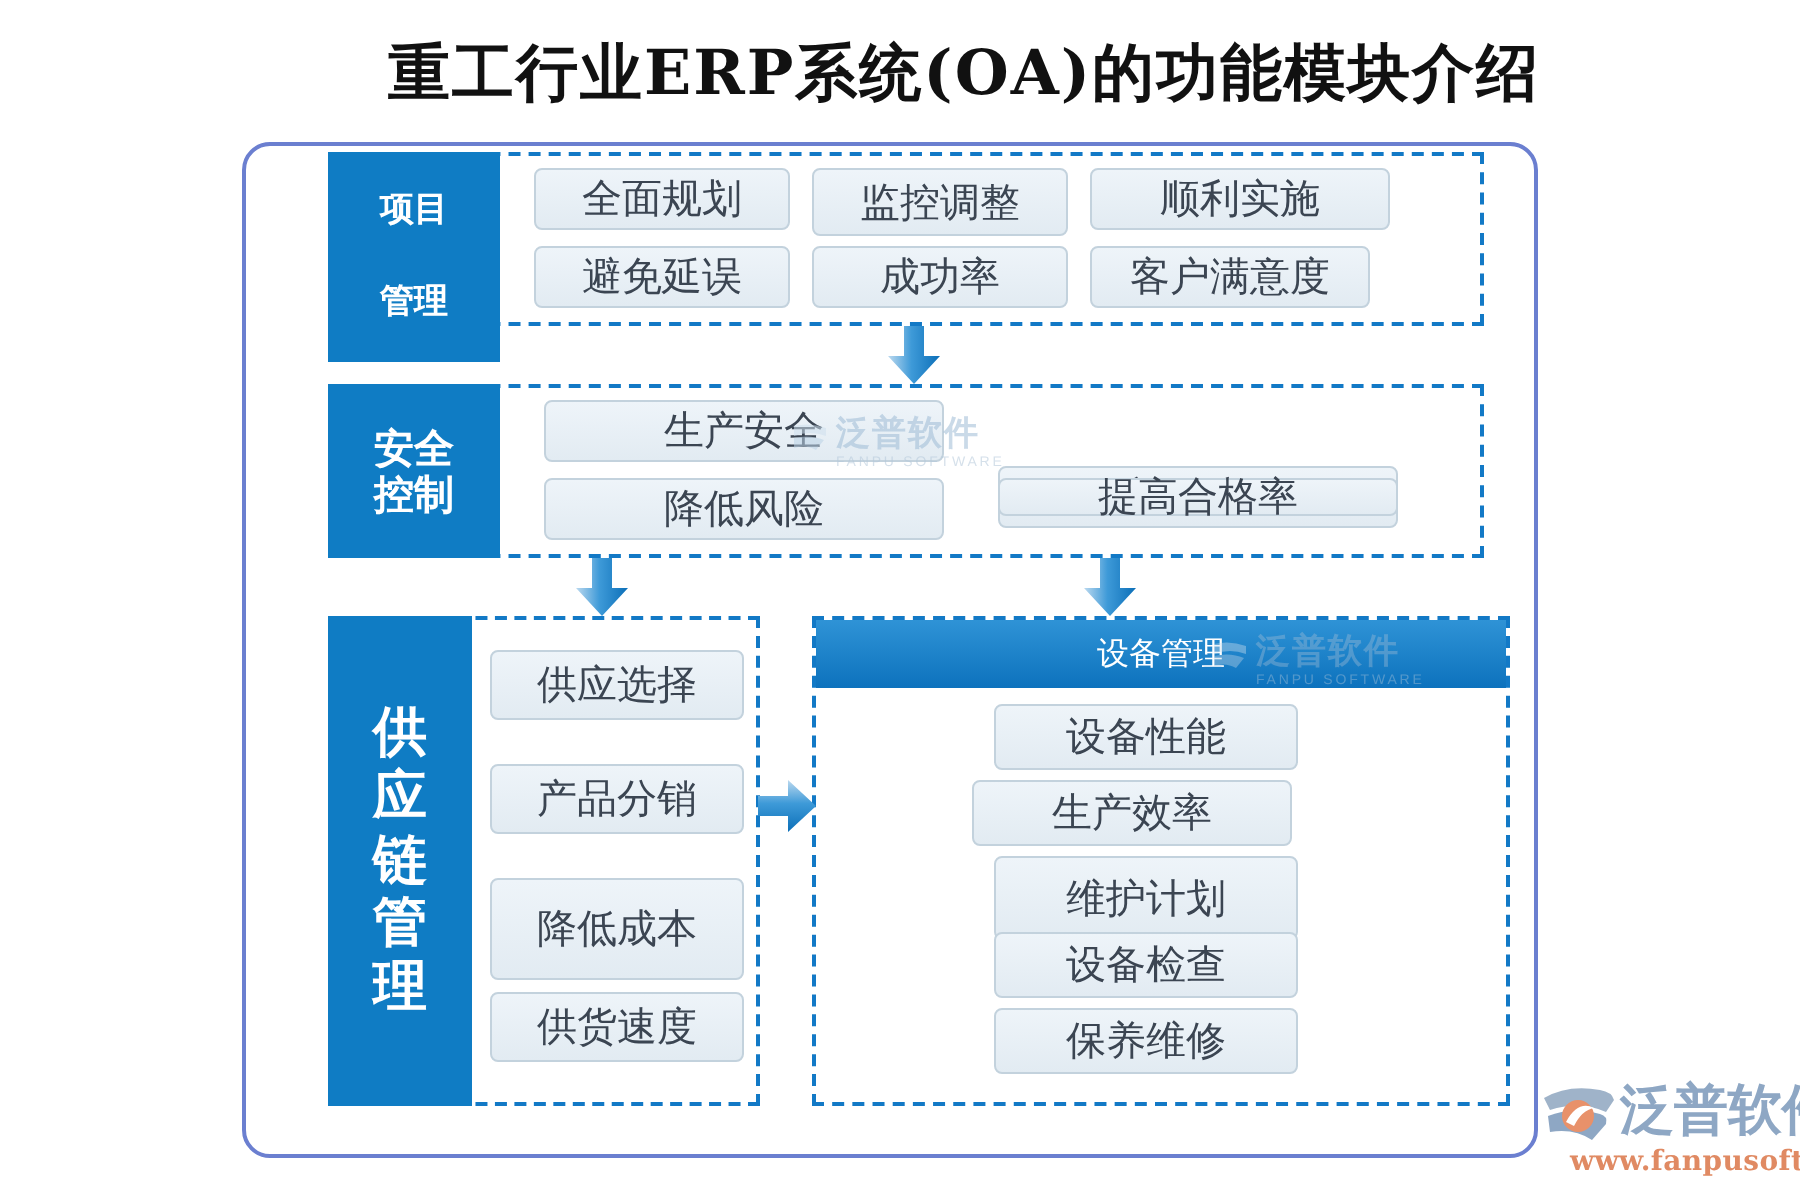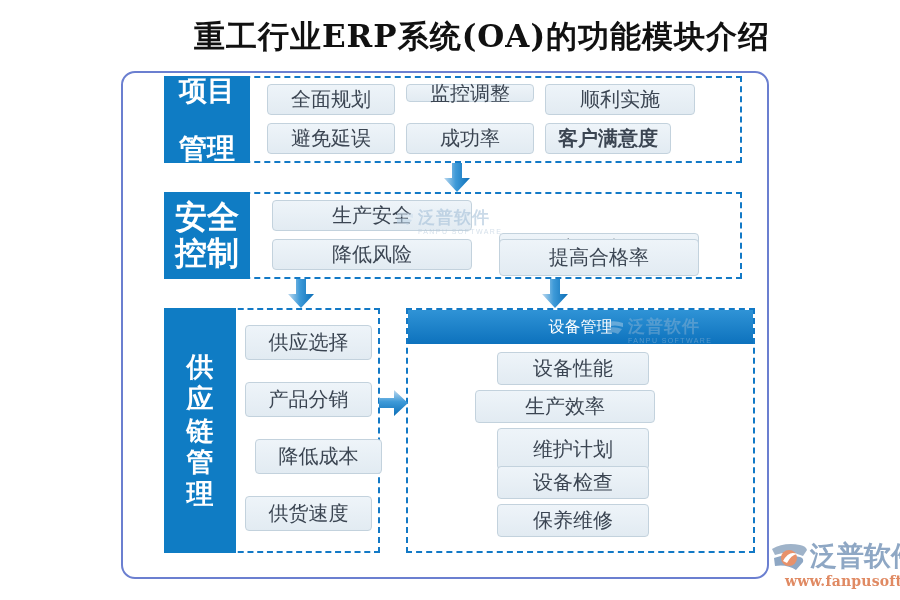--- a/index.html
+++ b/index.html
@@ -173,56 +173,56 @@
 </style>
 </head>
 <body>
 
 <div id="page-title">重工行业ERP系统(OA)的功能模块介绍</div>
 
 <div id="outer-frame"></div>
 
 <div class="section-box" style="left:184px; top:76px; width:558px; height:87px;"></div>
 
-<div class="side-label" style="left:164px; top:76px; width:86px; height:87px; font-size:28px;gap:27px;">
+<div class="side-label" style="left:164px; top:76px; width:86px; height:105px; font-size:17px;gap:27px;">
   <span>项目</span>
   <span>管理</span>
 </div>
 
 <div class="chip" style="left:267px; top:84px; width:128px; height:31px;">全面规划</div>
-<div class="chip" style="left:406px; top:84px; width:128px; height:18px;">监控调整</div>
+<div class="chip" style="left:406px; top:84px; width:128px; height:34px;">监控调整</div>
 <div class="chip" style="left:545px; top:84px; width:150px; height:31px;">顺利实施</div>
 <div class="chip" style="left:267px; top:123px; width:128px; height:31px;">避免延误</div>
 <div class="chip" style="left:406px; top:123px; width:128px; height:31px;text-align:center;">成功率</div>
-<div class="chip" style="left:545px; top:123px; width:126px; height:31px;font-weight:bold;">客户满意度</div>
+<div class="chip" style="left:545px; top:123px; width:140px; height:31px;">客户满意度</div>
 
 <div class="arrow-down" style="left:443px; top:163px; width:28px; height:30px;">
   <svg width="28" height="30" viewBox="0 0 28 30">
     <defs>
       <linearGradient id="gd1" x1="0" y1="0" x2="1" y2="0">
         <stop offset="0%" stop-color="#bcd9ef"></stop>
         <stop offset="45%" stop-color="#3e9ad8"></stop>
         <stop offset="100%" stop-color="#0c6fb8"></stop>
       </linearGradient>
     </defs>
     <polygon points="9,0 19,0 19,15 27,15 14,29 1,15 9,15" fill="url(#gd1)"></polygon>
   </svg>
 </div>
 
 <div class="section-box" style="left:184px; top:192px; width:558px; height:87px;"></div>
 
-<div class="side-label" style="left:164px; top:192px; width:86px; height:87px; font-size:32px;">
+<div class="side-label" style="left:164px; top:192px; width:86px; height:87px; font-size:20px;">
   <span>安全</span>
   <span>控制</span>
 </div>
 
 <div class="chip" style="left:272px; top:200px; width:200px; height:31px;">生产安全</div>
 <div class="chip" style="left:499px; top:200px; width:200px; height:31px;margin-top:33px;">产品质量</div>
 <div class="chip" style="left:272px; top:239px; width:200px; height:31px;">降低风险</div>
-<div class="chip" style="left:499px; top:239px; width:200px; height:37px;">提高合格率</div>
+<div class="chip" style="left:499px; top:239px; width:200px; height:19px;">提高合格率</div>
 
 <div class="watermark" style="left:418px; top:209px;">
   <div class="wm-mark">
     <svg width="19" height="17" viewBox="0 0 19 17">
       <path d="M1 3 Q9 1 17 4 L17 8 Q9 5 1 8 Z" fill="#cfe0ee"></path>
       <path d="M1 9 Q9 7 16 10 L12 15 Q7 12 1 14 Z" fill="#bcd3e6"></path>
     </svg>
   </div>
   <div class="wm-text">泛普软件</div>
   <div class="wm-sub">FANPU SOFTWARE</div>
@@ -259,21 +259,21 @@
 <div class="side-label" style="left:164px; top:308px; width:72px; height:245px; font-size:27px; line-height:1.18;">
   <span>供</span>
   <span>应</span>
   <span>链</span>
   <span>管</span>
   <span>理</span>
 </div>
 
 <div class="chip" style="left:245px; top:325px; width:127px; height:35px;">供应选择</div>
 <div class="chip" style="left:245px; top:382px; width:127px; height:35px;">产品分销</div>
-<div class="chip" style="left:255px; top:439px; width:127px; height:35px;">降低成本</div>
+<div class="chip" style="left:245px; top:439px; width:127px; height:51px;">降低成本</div>
 <div class="chip" style="left:245px; top:496px; width:127px; height:35px;">供货速度</div>
 
 <div class="arrow-right" style="left:379px; top:389px; width:30px; height:28px;">
   <svg width="30" height="28" viewBox="0 0 30 28">
     <defs>
       <linearGradient id="gr1" x1="0" y1="0" x2="0" y2="1">
         <stop offset="0%" stop-color="#bcd9ef"></stop>
         <stop offset="45%" stop-color="#3e9ad8"></stop>
         <stop offset="100%" stop-color="#0c6fb8"></stop>
       </linearGradient>
@@ -291,21 +291,21 @@
     <svg width="19" height="17" viewBox="0 0 19 17">
       <path d="M1 3 Q9 1 17 4 L17 8 Q9 5 1 8 Z" fill="#cfe0ee"></path>
       <path d="M1 9 Q9 7 16 10 L12 15 Q7 12 1 14 Z" fill="#bcd3e6"></path>
     </svg>
   </div>
   <div class="wm-text">泛普软件</div>
   <div class="wm-sub">FANPU SOFTWARE</div>
 </div>
 
 <div class="chip" style="left:497px; top:352px; width:152px; height:33px;">设备性能</div>
-<div class="chip" style="left:475px; top:390px; width:180px; height:33px;">生产效率</div>
+<div class="chip" style="left:486px; top:390px; width:160px; height:33px;">生产效率</div>
 <div class="chip" style="left:497px; top:428px; width:152px; height:42px;">维护计划</div>
 <div class="chip" style="left:497px; top:466px; width:152px; height:33px;">设备检查</div>
 <div class="chip" style="left:497px; top:504px; width:152px; height:33px;">保养维修</div>
 
 <div id="brand-logo">
   <svg width="40" height="34" viewBox="0 0 40 34" style="position:absolute;left:0;top:2px;">
     <path d="M2 8 Q14 1 30 4 Q36 5 37 9 L33 15 Q20 9 5 14 Z" fill="#9fb3c9"></path>
     <path d="M4 17 Q16 12 30 16 Q34 17 33 21 L26 29 Q17 23 5 25 Z" fill="#8ea7c4"></path>
     <circle cx="19" cy="17" r="8" fill="#e8916a"></circle>
     <path d="M13 20 Q19 9 27 13 Q21 14 17 22 Z" fill="#ffffff"></path>

